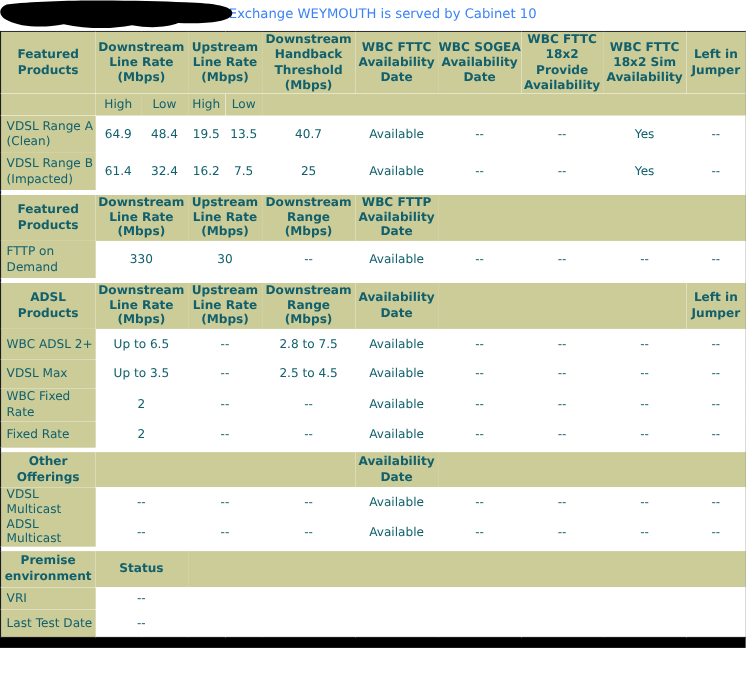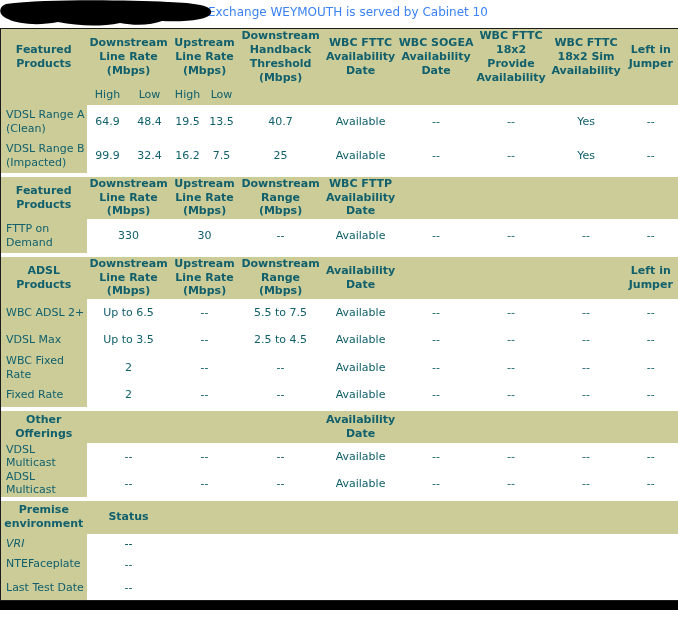--- a/index.html
+++ b/index.html
@@ -31,21 +31,21 @@
     font-weight:normal;line-height:1.2;margin-top:30px;
   }
   td.val{background:#ffffff;text-align:center;}
   td.blank{background:#ffffff;}
   tr.spacer td{background:#ffffff;height:4px;line-height:0;}
 
   tr.h56{height:56px;} tr.h20{height:20px;} tr.h42{height:42px;}
   tr.h34{height:34px;} tr.h33{height:33px;} tr.h32{height:32px;padding-left:16px;}
   tr.h30{height:30px;} tr.h28{height:28px;} tr.h27{height:27px;}
   tr.h26{height:26px;} tr.h24{height:24px;} tr.h21{height:21px;}
-  tr.h20r{height:20px;font-style:italic;}
+  tr.h20r{height:20px;}
 
   .bottom-bar{width:678px;height:9px;background:#000000;}
 </style>
 </head>
 <body>
 
 <div class="titlebar">
   <span class="title-text">Exchange WEYMOUTH is served by Cabinet 10</span>
   <span class="scribble"><svg width="215" height="27" xmlns="http://www.w3.org/2000/svg">
         <path d="M6,4 C45,-1 125,0 168,2 C198,3 213,6 211,13 C209,20 186,22 162,21 C152,25 136,26 120,23 C100,27 78,26 58,22 C38,26 18,24 8,19 C-2,15 -2,7 6,4 Z" fill="#000"></path>
@@ -95,21 +95,21 @@
     <td class="val">13.5</td>
     <td class="val">40.7</td>
     <td class="val">Available</td>
     <td class="val">--</td>
     <td class="val">--</td>
     <td class="val">Yes</td>
     <td class="val">--</td>
   </tr>
   <tr class="h34">
     <td class="label">VDSL Range B (Impacted)</td>
-    <td class="val">99.9</td>
+    <td class="val">61.4</td>
     <td class="val">32.4</td>
     <td class="val">16.2</td>
     <td class="val">7.5</td>
     <td class="val">25</td>
     <td class="val">Available</td>
     <td class="val">--</td>
     <td class="val">--</td>
     <td class="val">Yes</td>
     <td class="val">--</td>
   </tr>
@@ -148,21 +148,21 @@
     <th colspan="2">Upstream Line Rate (Mbps)</th>
     <th>Downstream Range (Mbps)</th>
     <th>Availability Date</th>
     <th colspan="3" class="empty"></th>
     <th>Left in Jumper</th>
   </tr>
   <tr class="h28">
     <td class="label">WBC ADSL 2+</td>
     <td colspan="2" class="val">Up to 6.5</td>
     <td colspan="2" class="val">--</td>
-    <td class="val">5.5 to 7.5</td>
+    <td class="val">2.8 to 7.5</td>
     <td class="val">Available</td>
     <td class="val">--</td>
     <td class="val">--</td>
     <td class="val">--</td>
     <td class="val">--</td>
   </tr>
   <tr class="h26">
     <td class="label">VDSL Max</td>
     <td colspan="2" class="val">Up to 3.5</td>
     <td colspan="2" class="val">--</td>
@@ -236,25 +236,20 @@
   <tr class="h33">
     <th>Premise environment</th>
     <th colspan="2">Status</th>
     <th colspan="8" class="empty"></th>
   </tr>
   <tr class="h20r">
     <td class="label">VRI</td>
     <td colspan="2" class="val">--</td>
     <td colspan="8" class="blank"></td>
   </tr>
-  <tr class="h21">
-    <td class="label">NTEFaceplate</td>
-    <td colspan="2" class="val">--</td>
-    <td colspan="8" class="blank"></td>
-  </tr>
   <tr class="h26">
     <td class="label">Last Test Date</td>
     <td colspan="2" class="val">--</td>
     <td colspan="8" class="blank"></td>
   </tr>
 </tbody>
   </table>
 
 <div class="bottom-bar"></div>
 

